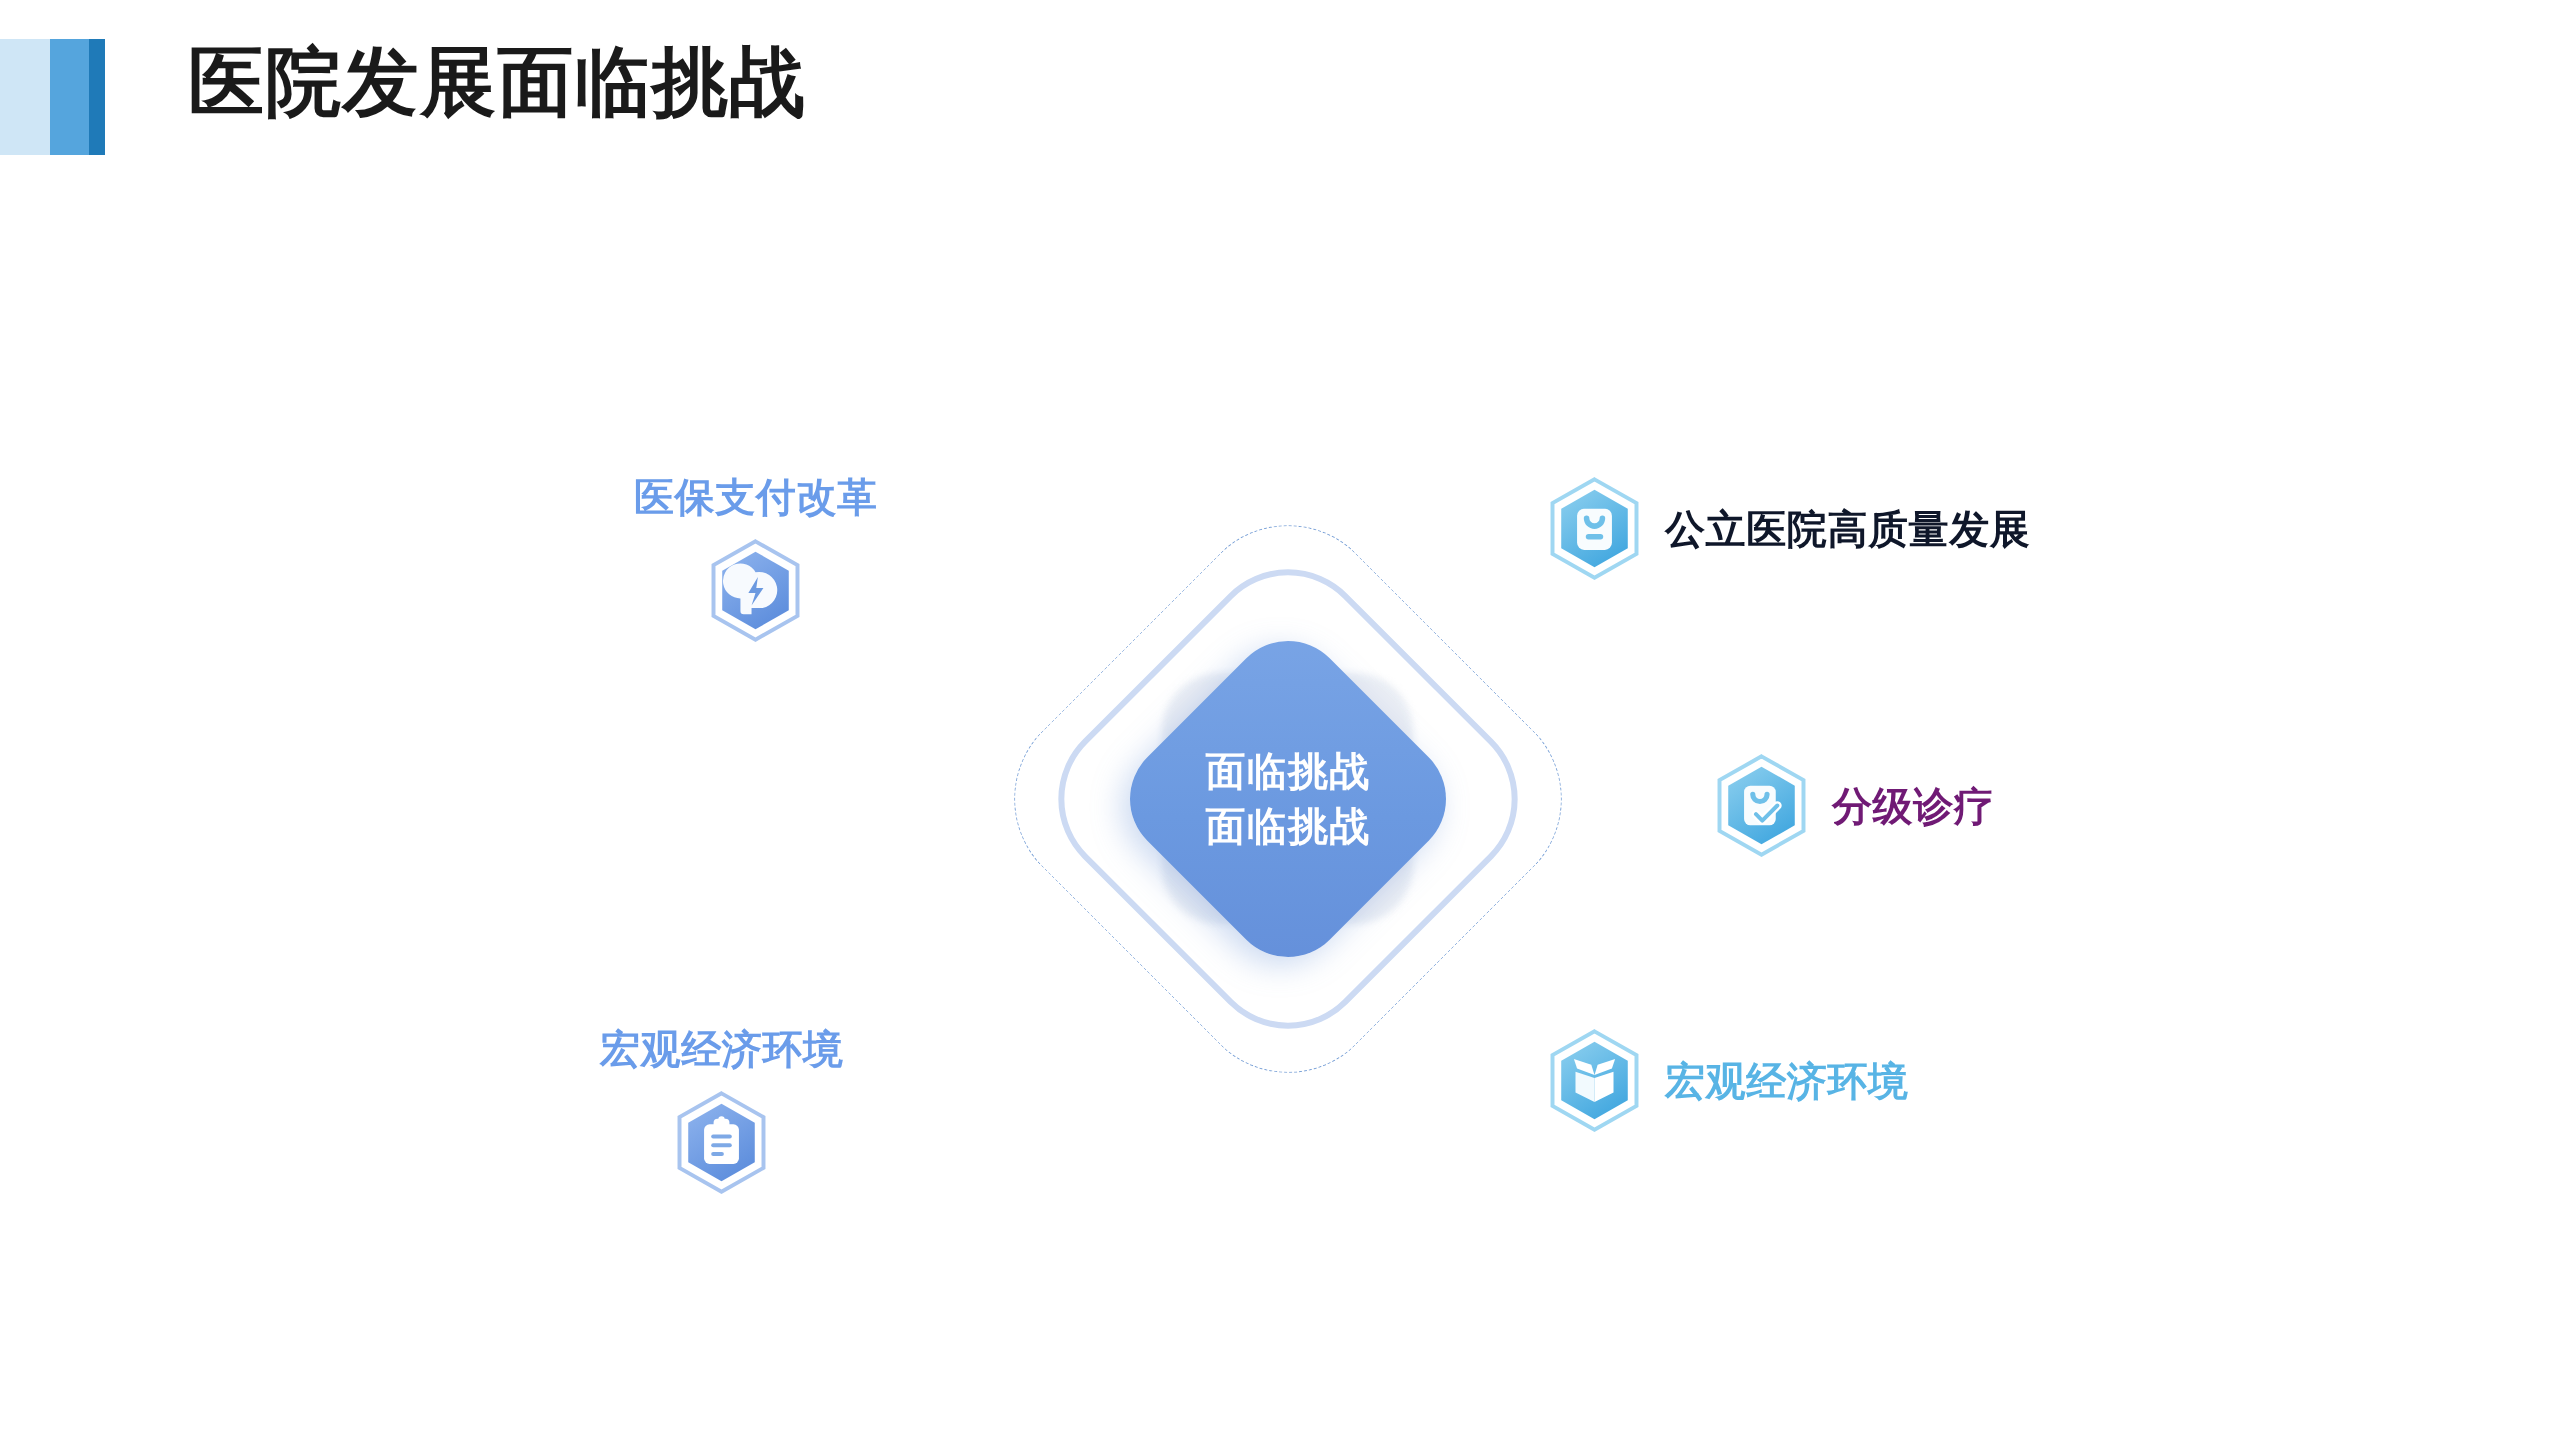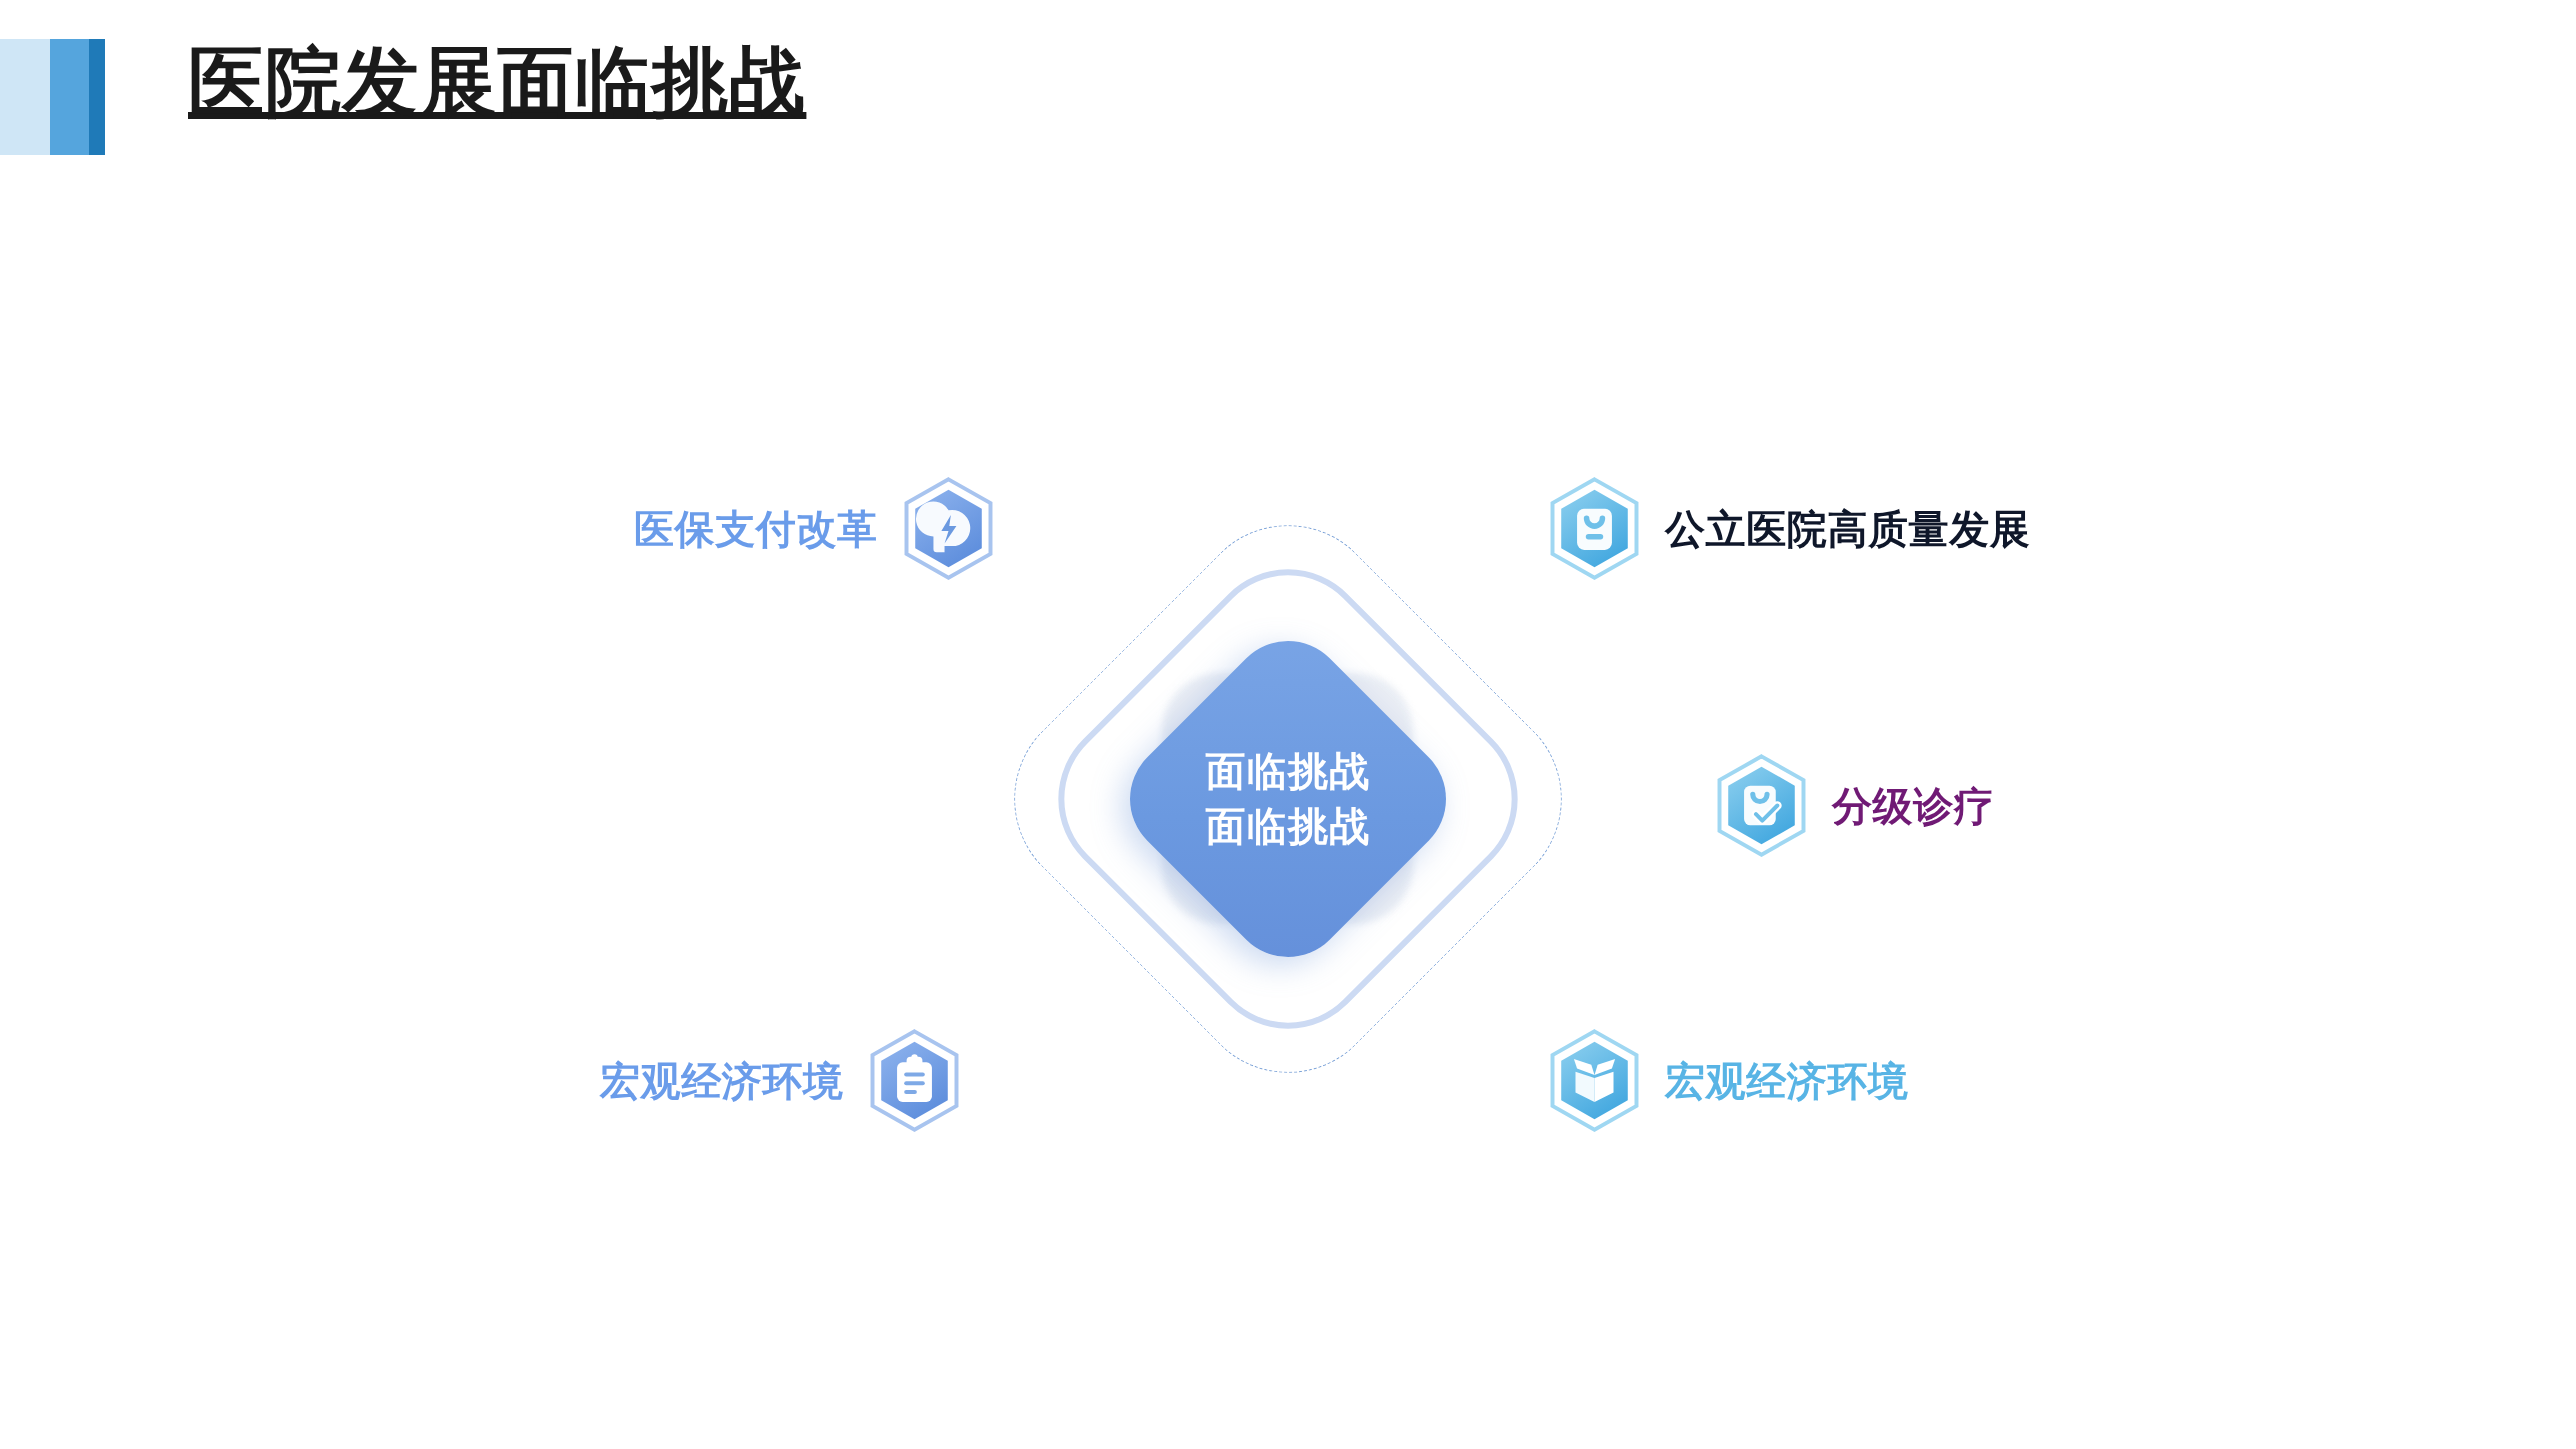--- a/index.html
+++ b/index.html
@@ -32,21 +32,20 @@
   .page-title {
     position: absolute;
     left: 188px;
     top: 31px;
     font-size: 76px;
     line-height: 1.35;
     font-weight: 700;
     color: #1a1a1a;
     letter-spacing: 1.3px;
     white-space: nowrap;
-    text-decoration: underline;
   }
 
   
   .stage {
     position: absolute;
     left: 0;
     top: 0;
     width: 2576px;
     height: 1449px;
   }
@@ -136,21 +135,21 @@
   }
 
   
   .node {
     position: absolute;
     display: flex;
     align-items: center;
     gap: 22px;
   }
   .node.right { flex-direction: row; }
-  .node.left  { }
+  .node.left  { flex-direction: column; }
 
   .node-label {
     font-size: 40px;
     font-weight: 700;
     letter-spacing: 0.6px;
     white-space: nowrap;
     line-height: 1;
   }
 
   .hex {

